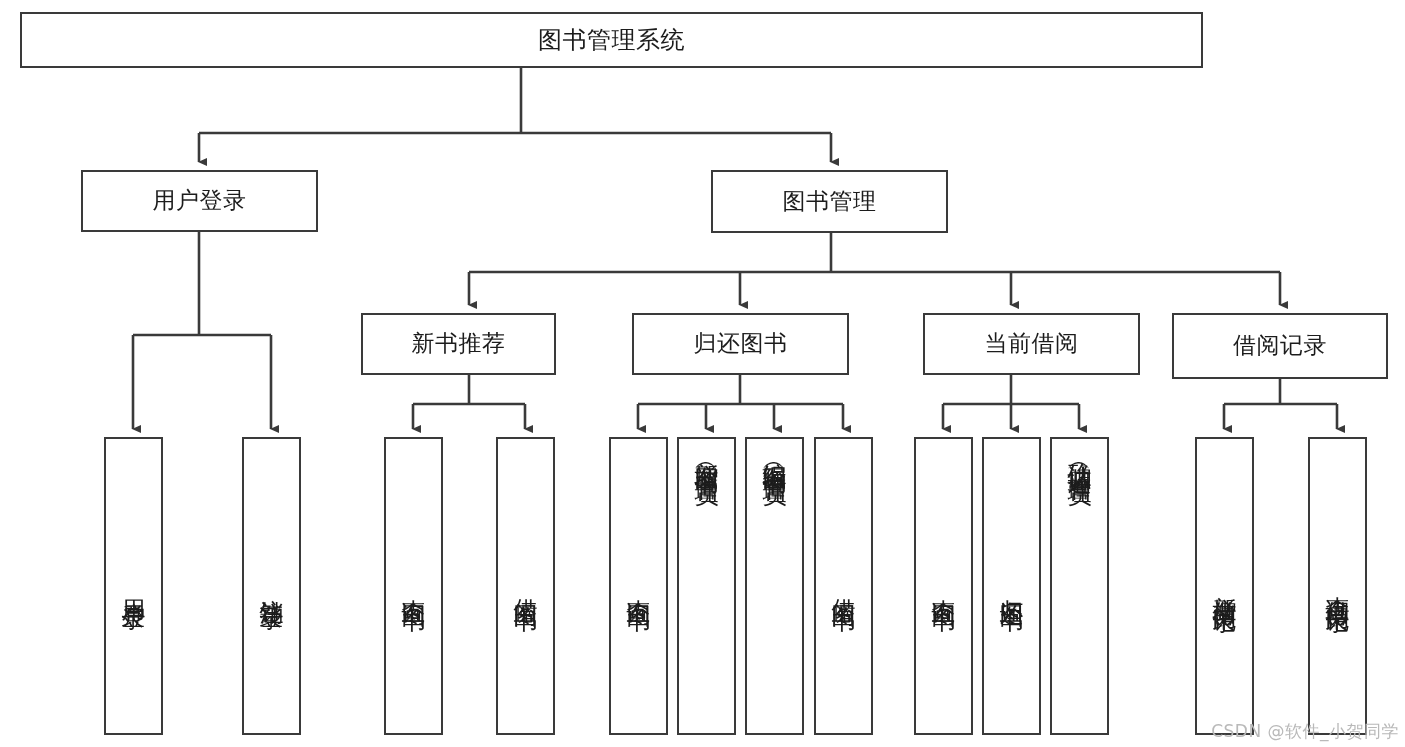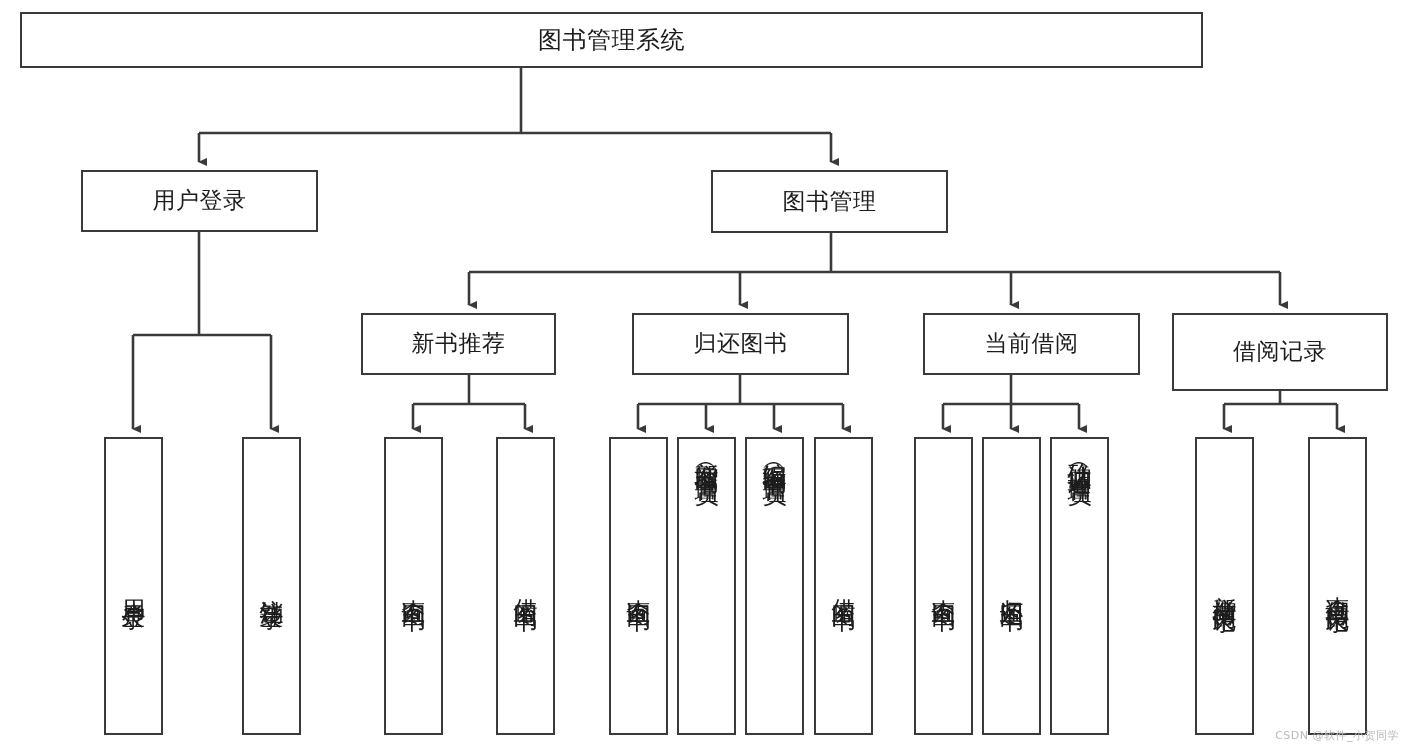--- a/index.html
+++ b/index.html
@@ -65,21 +65,21 @@
     height: auto;
   }
   .node.vert.centered {
     align-items: center;
     padding-top: 0;
   }
   .watermark {
     position: absolute;
     right: 6px;
     bottom: 4px;
-    font-size: 11px;
+    font-size: 17px;
     color: #b9b9b9;
     white-space: nowrap;
     letter-spacing: 0.5px;
   }
 </style>
 </head>
 <body>
 
 <div id="canvas">
 
@@ -150,21 +150,21 @@
   </div>
 
   <div class="node horiz" style="left:632px; top:313px; width:217px; height:62px;">
     <span class="node-label">归还图书</span>
   </div>
 
   <div class="node horiz" style="left:903px; top:313px; width:217px; height:62px;margin-left:20px;">
     <span class="node-label">当前借阅</span>
   </div>
 
-  <div class="node horiz" style="left:1172px; top:313px; width:216px; height:78px;">
+  <div class="node horiz" style="left:1172px; top:313px; width:216px; height:66px;">
     <span class="node-label">借阅记录</span>
   </div>
 
   <div class="node vert centered" style="left:104px; top:437px; width:59px; height:298px;">
     <span class="node-label">用户登录</span>
   </div>
 
   <div class="node vert centered" style="left:242px; top:437px; width:59px; height:298px;">
     <span class="node-label">注销登录</span>
   </div>

